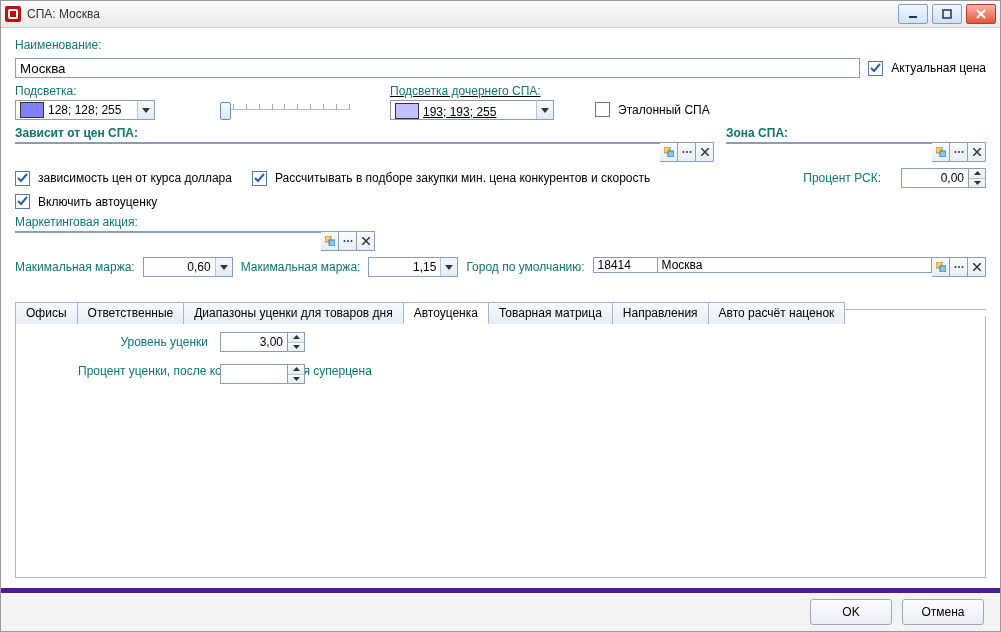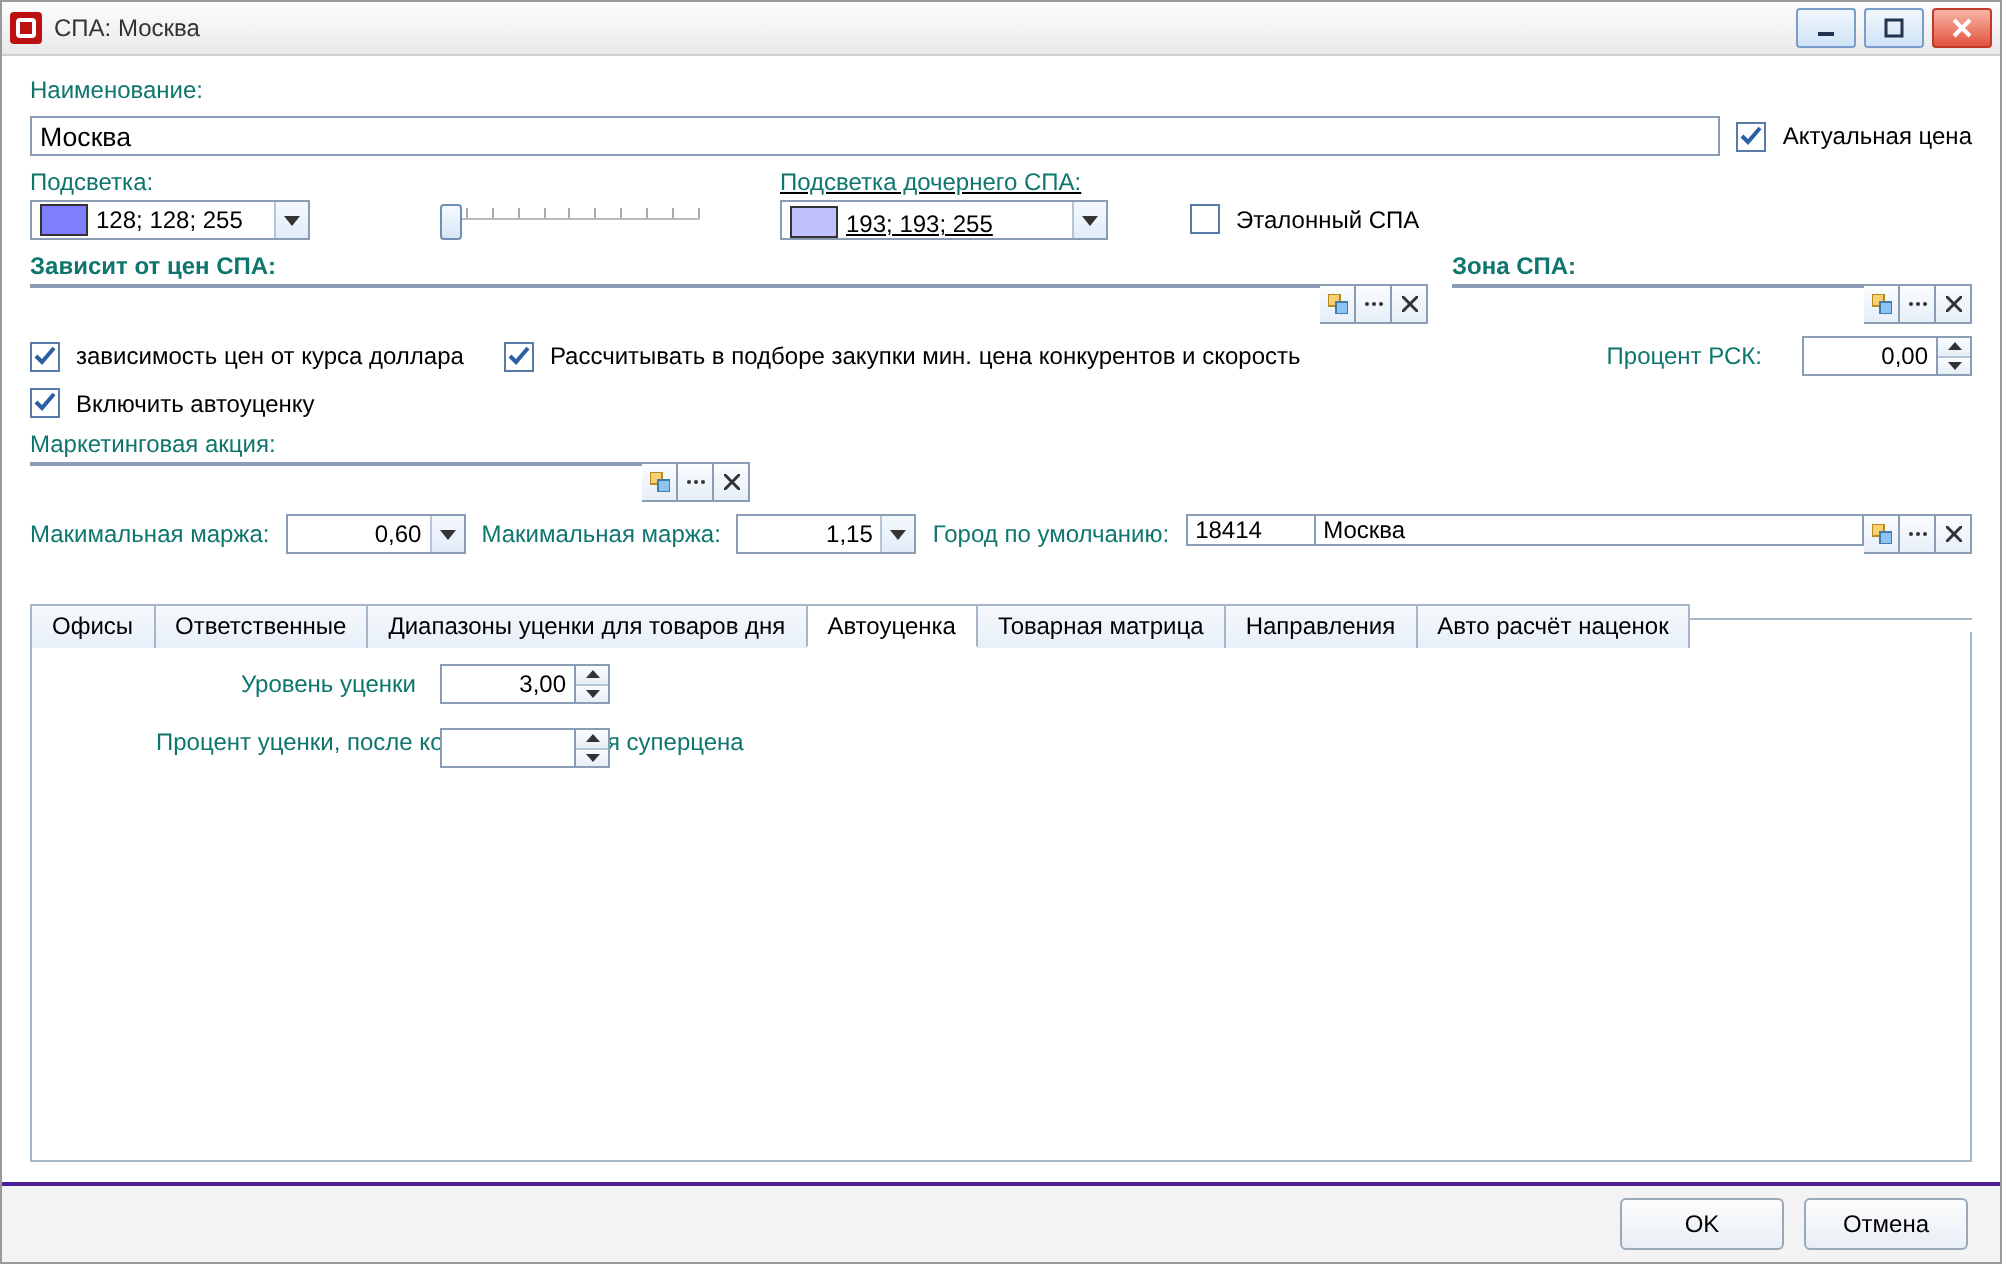--- a/index.html
+++ b/index.html
@@ -47,21 +47,21 @@
   .spin { width:16px; display:flex; flex-direction:column; border:1px solid #8a9db5; border-left:none; }
   .spin .s { flex:1; background:linear-gradient(#fbfdff,#e6eef7); display:flex; align-items:center; justify-content:center; cursor:pointer; }
   .spin .s + .s { border-top:1px solid #b5c4d6; }
 
   .tabs { display:flex; border-bottom:1px solid #a6b6c9; margin-top:4px; }
   .tab { padding:3px 10px; border:1px solid #a6b6c9; border-bottom:none; background:linear-gradient(#f6f9fd,#e7eff8); margin-right:-1px; cursor:pointer; position:relative; top:15px; }
   .tab.active { background:#fff; border-bottom:1px solid #fff; z-index:2; }
 
   .tab-pane { flex:1; border:1px solid #a6b6c9; border-top:none; background:#fff; padding:16px 12px; }
 
-  .footer { height:38px; border-top:2px solid #4c1d95; display:flex; align-items:center; justify-content:flex-end; padding:0 16px; gap:10px; background:#f3f3f3;text-align:right; }
+  .footer { height:38px; border-top:5px solid #4c1d95; display:flex; align-items:center; justify-content:flex-end; padding:0 16px; gap:10px; background:#f3f3f3;text-align:right; }
   .btn { min-width:80px; height:24px; border:1px solid #9aa8b8; background:linear-gradient(#fdfdfd,#e8eef5); border-radius:3px; cursor:pointer; display:flex; align-items:center; justify-content:center; }
 
   .group-top { display:flex; gap:40px; }
   .group-col { flex:0 0 auto; }
   .depends-row { display:flex; gap:12px;font-weight:bold; }
   .depends-row .col { flex:1; display:flex; flex-direction:column; gap:2px; }
   .depends-row .col.zone { flex:0 0 260px; }
 </style>
 </head>
 <body>

